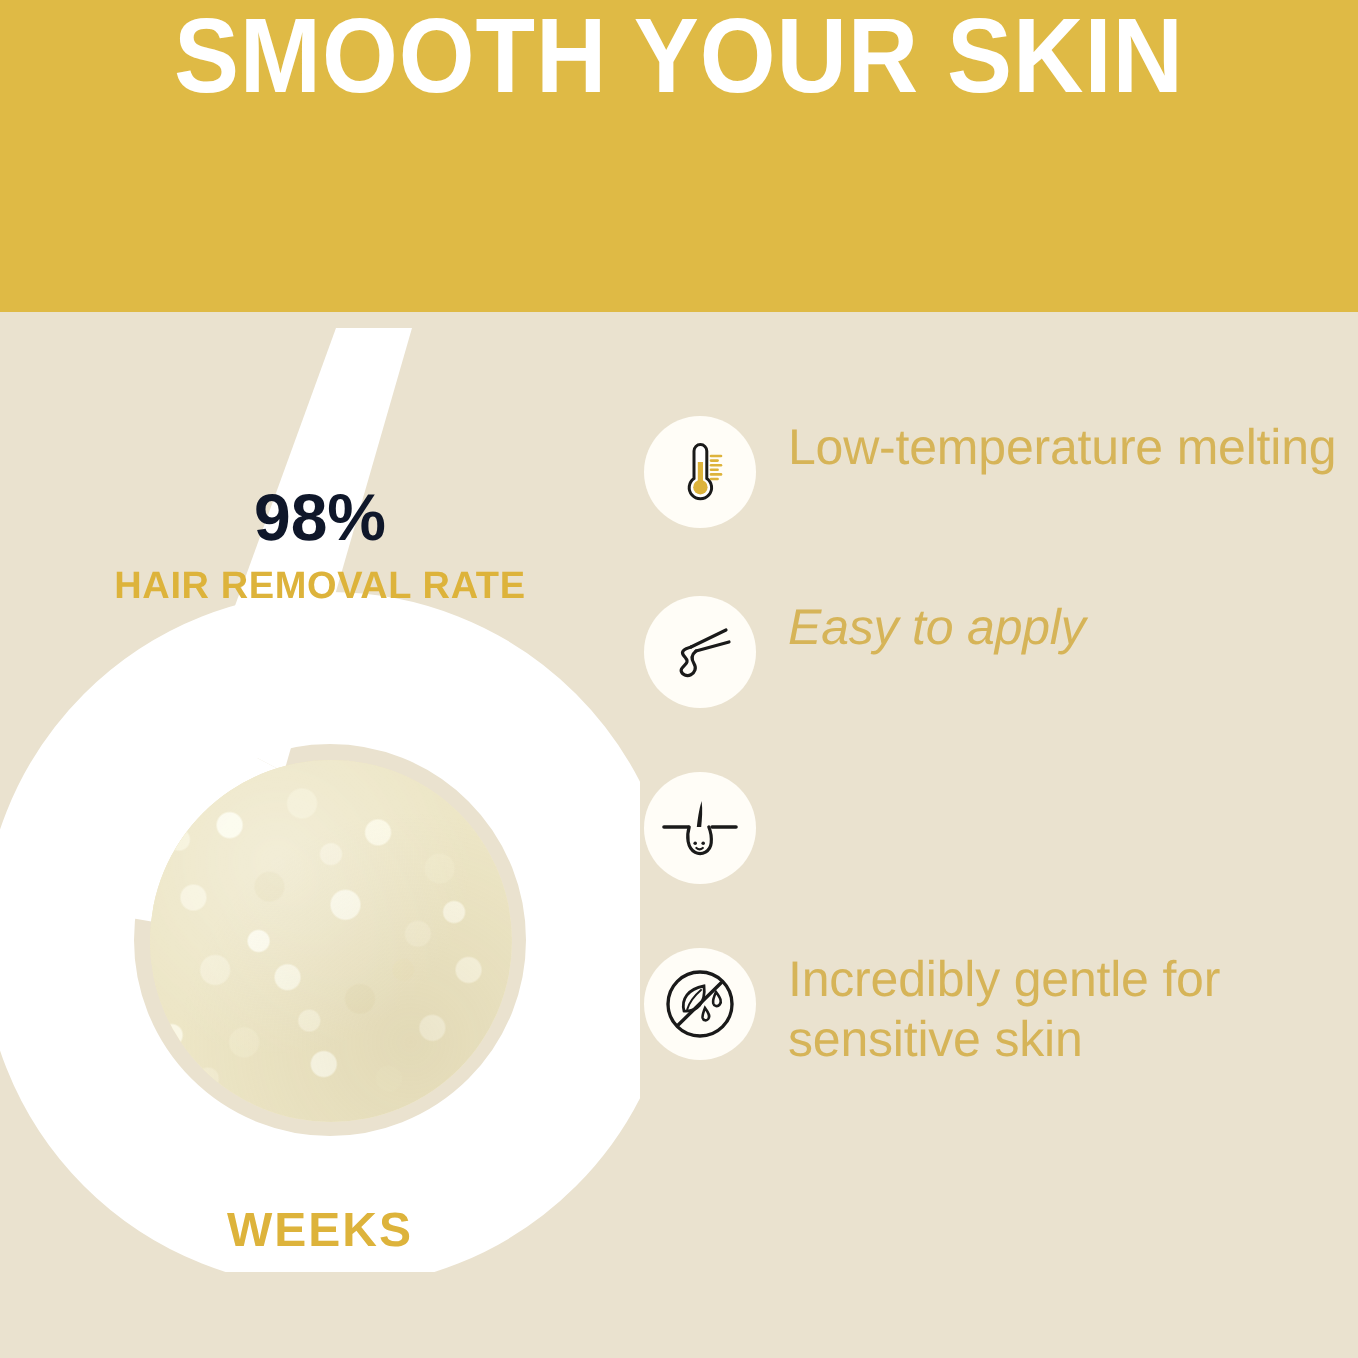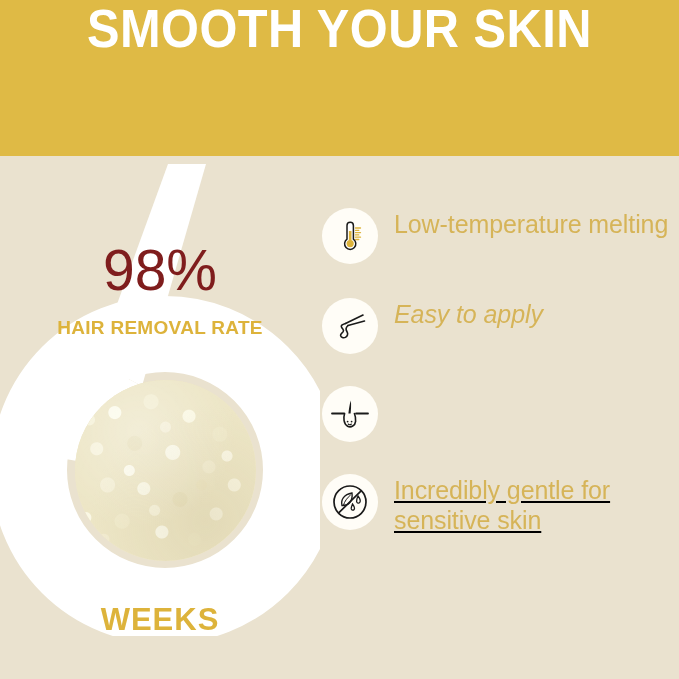--- a/index.html
+++ b/index.html
@@ -120,63 +120,63 @@
 
   
   #stat-block {
     position: absolute;
     left: 0;
     top: 86px;   
     width: 320px;
     text-align: center;
   }
   #stat-percent {
-    font-size: 57px;
-    font-weight: normal;
-    color: #7f1d1d;
+    font-size: 33px;
+    font-weight: bold;
+    color: #0f172a;
     line-height: 1;
     letter-spacing: 0px;
   }
   #stat-caption {
-    margin-top: 19px;
+    margin-top: 9px;
     font-size: 19px;
     font-weight: bold;
     color: #DDB33B;
     letter-spacing: 0.3px;
     line-height: 1;
   }
 
   
   #weeks-label {
     position: absolute;
     left: 0;
     top: 448px;  
     width: 320px;
     text-align: center;
-    font-size: 31px;
+    font-size: 24px;
     font-weight: bold;
     color: #DDB33B;
     letter-spacing: 1px;
     line-height: 1;
   }
 
   
   #feature-list {
     position: absolute;
     left: 322px;
     top: 206px;
     width: 357px;
   }
   .feature-row {
     display: flex;
     align-items: flex-start;
     margin-bottom: 18px;
     min-height: 66px;
   }
-  .feature-row:last-child { margin-bottom: 0; text-decoration: underline; }
+  .feature-row:last-child { margin-bottom: 0; }
 
   .feature-icon {
     flex: 0 0 auto;
     width: 56px;
     height: 56px;
     border-radius: 50%;
     background: #FFFDF7;
     display: flex;
     align-items: center;
     justify-content: center;

